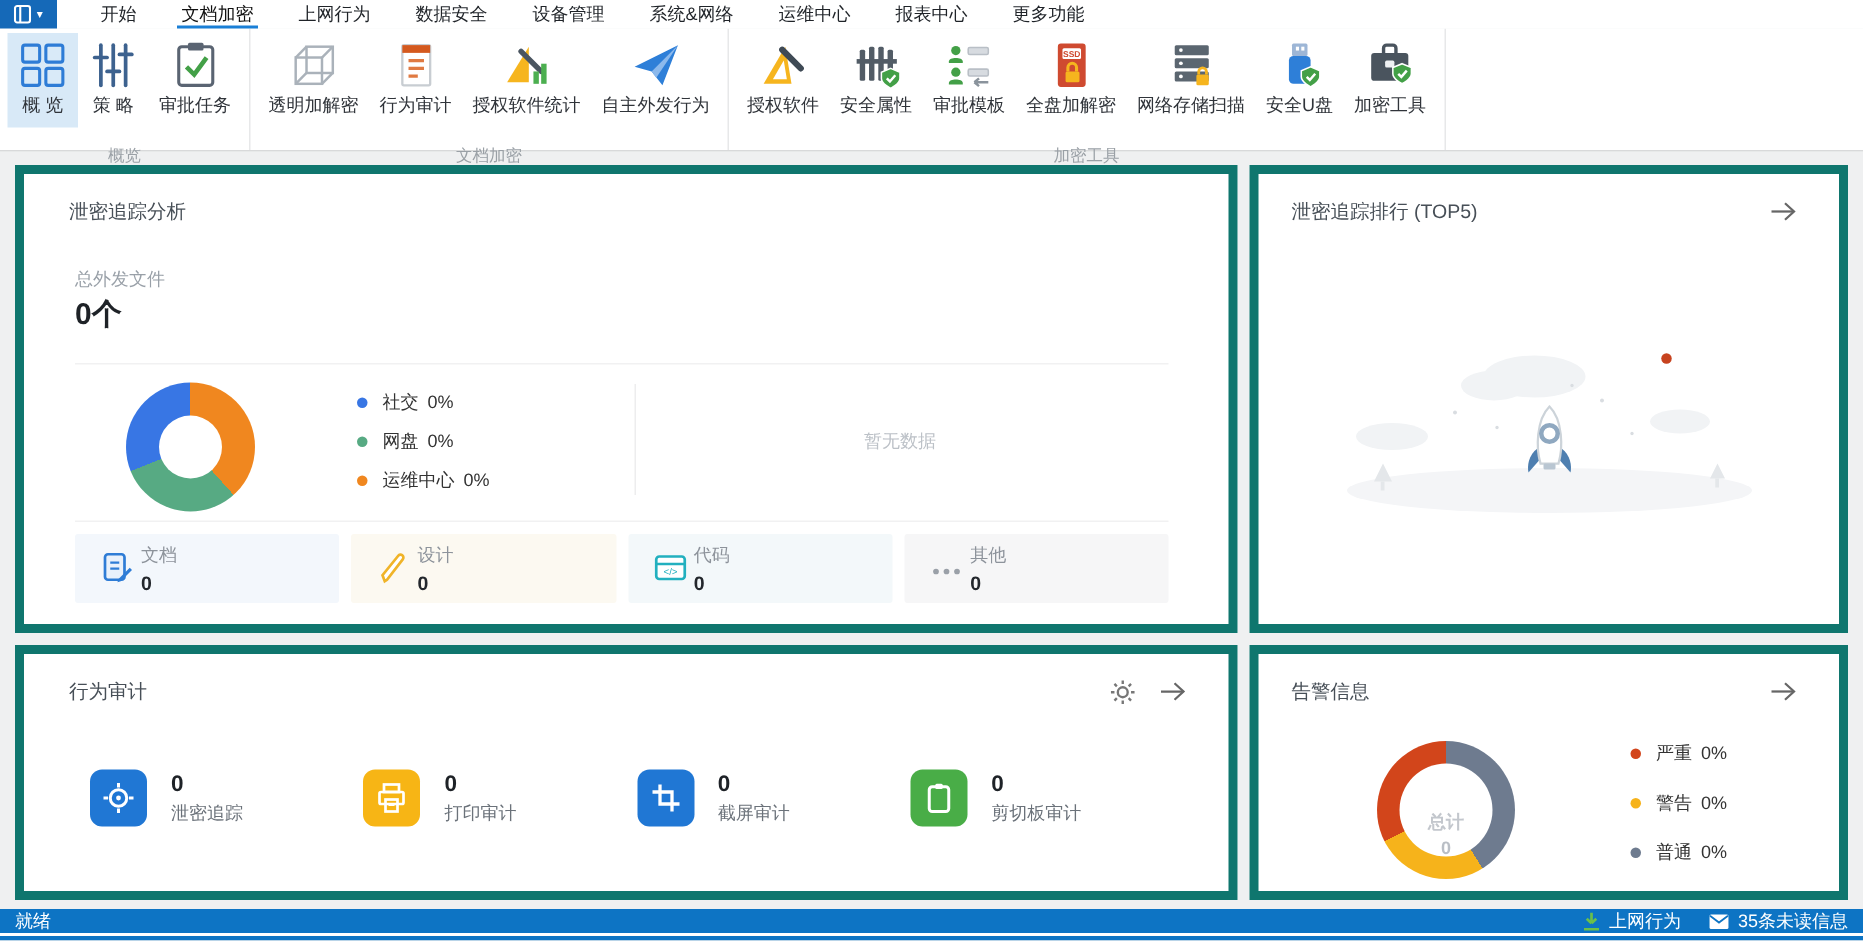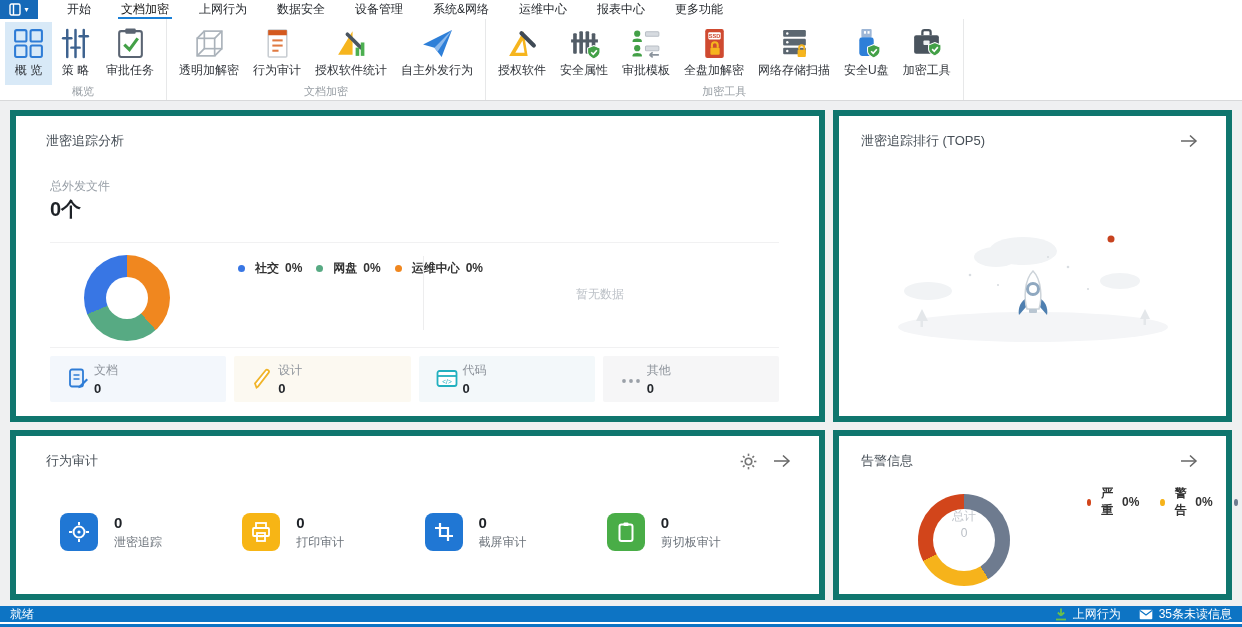--- a/index.html
+++ b/index.html
@@ -16,40 +16,40 @@
   .tab.active::after { content:""; position:absolute; left:12px; right:12px; bottom:0; height:2px; background:#1a7fd6; }
 
   
   .ribbon { position:absolute; top:19px; left:0; right:0; height:82px; background:#fff; border-bottom:1px solid #d8d9da; display:flex; }
   .rgroup { display:flex; flex-direction:column; border-right:1px solid #e7e8e9; padding:0 3px; }
   .ritems { display:flex; flex:1; align-items:flex-start; padding:3px 2px 0; }
   .ritem { height:63px; padding:5px 7px 0; display:flex; flex-direction:column; align-items:center; cursor:pointer; }
   .ritem.selected { background:#d8e9f7; }
   .ritem svg { flex:0 0 auto; }
   .rlabel { font-size:12px; color:#30343a; white-space:nowrap; margin-top:4px; line-height:13px; }
-  .rglabel { text-align:center; font-size:11px; color:#9aa0a6; height:16px; line-height:13px; }
+  .rglabel { text-align:center; font-size:11px; color:#9aa0a6; height:16px; line-height:13px;margin-top:13px; }
 
   
   .content { position:absolute; top:102px; left:0; right:0; bottom:21px; padding:8px 10px 6px; display:grid; grid-template-columns:1fr 399px; grid-template-rows:312px 1fr; gap:8px; }
   .panel { background:#fff; border:6px solid #0f766e; position:relative; }
   .p-head { position:absolute; top:16px; left:30px; right:26px; display:flex; align-items:center; }
   .p-title { font-size:13px; color:#474f57; }
   .p-actions { margin-left:auto; display:flex; align-items:center; gap:14px; }
   .p-actions svg { cursor:pointer; }
 
   
   .total-label { position:absolute; top:62px; left:34px; font-size:12px; color:#99a0a8; }
   .total-value { position:absolute; top:80px; left:34px; font-size:20px; font-weight:bold; color:#1e2227; }
   .hdiv1 { position:absolute; top:126px; left:34px; right:40px; height:1px; background:#f1f1f2; }
   .hdiv2 { position:absolute; top:231px; left:34px; right:40px; height:1px; background:#f1f1f2; }
   .donut { border-radius:50%; position:relative; }
   .donut::after { content:""; position:absolute; background:#fff; border-radius:50%; }
   .donut1 { position:absolute; top:139px; left:68px; width:86px; height:86px; }
   .donut1::after { inset:22px; }
-  .legend { display:flex; flex-direction:row;font-weight:bold; }
+  .legend { display:flex; flex-direction:column; }
   .legend1 { position:absolute; top:146px; left:222px; gap:14px; }
   .lrow { display:flex; align-items:center; font-size:12px; color:#333; height:12px; }
   .dot { width:7px; height:7px; border-radius:50%; margin-right:10px; }
   .lval { margin-left:6px; }
   .vdiv { position:absolute; left:407px; top:140px; height:74px; width:1px; background:#ededee; }
   .empty-text { position:absolute; top:170px; left:407px; right:42px; text-align:center; font-size:12px; color:#bcc1c7; }
   .cards { position:absolute; left:34px; right:40px; top:240px; display:flex; gap:8px; }
   .card { flex:1; height:46px; display:flex; align-items:center; padding-left:16px; gap:4px; border-radius:2px; }
   .card-txt { display:flex; flex-direction:column; gap:2px; }
   .card-label { font-size:12px; color:#8d939b; }
@@ -64,21 +64,21 @@
   .audit-items { position:absolute; left:44px; right:30px; top:62px; bottom:28px; display:grid; grid-template-columns:1fr 1fr 1fr 1fr; align-items:center; }
   .aitem { display:flex; align-items:center; gap:16px; }
   .aicon { width:38px; height:38px; border-radius:8px; display:flex; align-items:center; justify-content:center; }
   .atxt { display:flex; flex-direction:column; justify-content:space-between; height:37px; }
   .aval { font-size:15px; font-weight:bold; color:#1e2227; }
   .albl { font-size:12px; color:#6b727a; color:#6b727a; }
 
   
   .donut2 { position:absolute; top:58px; left:79px; width:92px; height:92px; }
   .donut2::after { inset:15px; }
-  .donut2-center { position:absolute; top:42px; left:79px; width:92px; height:92px; display:flex; flex-direction:column; align-items:center; justify-content:center; gap:1px; z-index:1; }
+  .donut2-center { position:absolute; top:74px; left:79px; width:92px; height:92px; display:flex; flex-direction:column; align-items:center; justify-content:center; gap:1px; z-index:1;font-weight:bold; }
   .donut2-center .c1 { font-size:12px; color:#c3c7cd; }
   .donut2-center .c2 { font-size:12px; color:#b9bec5; }
   .legend2 { position:absolute; top:60px; left:248px; gap:21px; }
 
   
   .statusbar { position:absolute; left:0; right:0; bottom:5px; height:16px; background:#0d74c4; display:flex; align-items:center; padding:0 10px; color:#fff; font-size:12px; }
   .sb-right { margin-left:auto; display:flex; align-items:center; gap:18px; }
   .sb-item { display:flex; align-items:center; gap:6px; cursor:pointer; }
   .bottom-strip { position:absolute; bottom:0; left:0; right:0; height:5px; background:#fff; border-bottom:3px solid #0d74c4; }
 </style>

